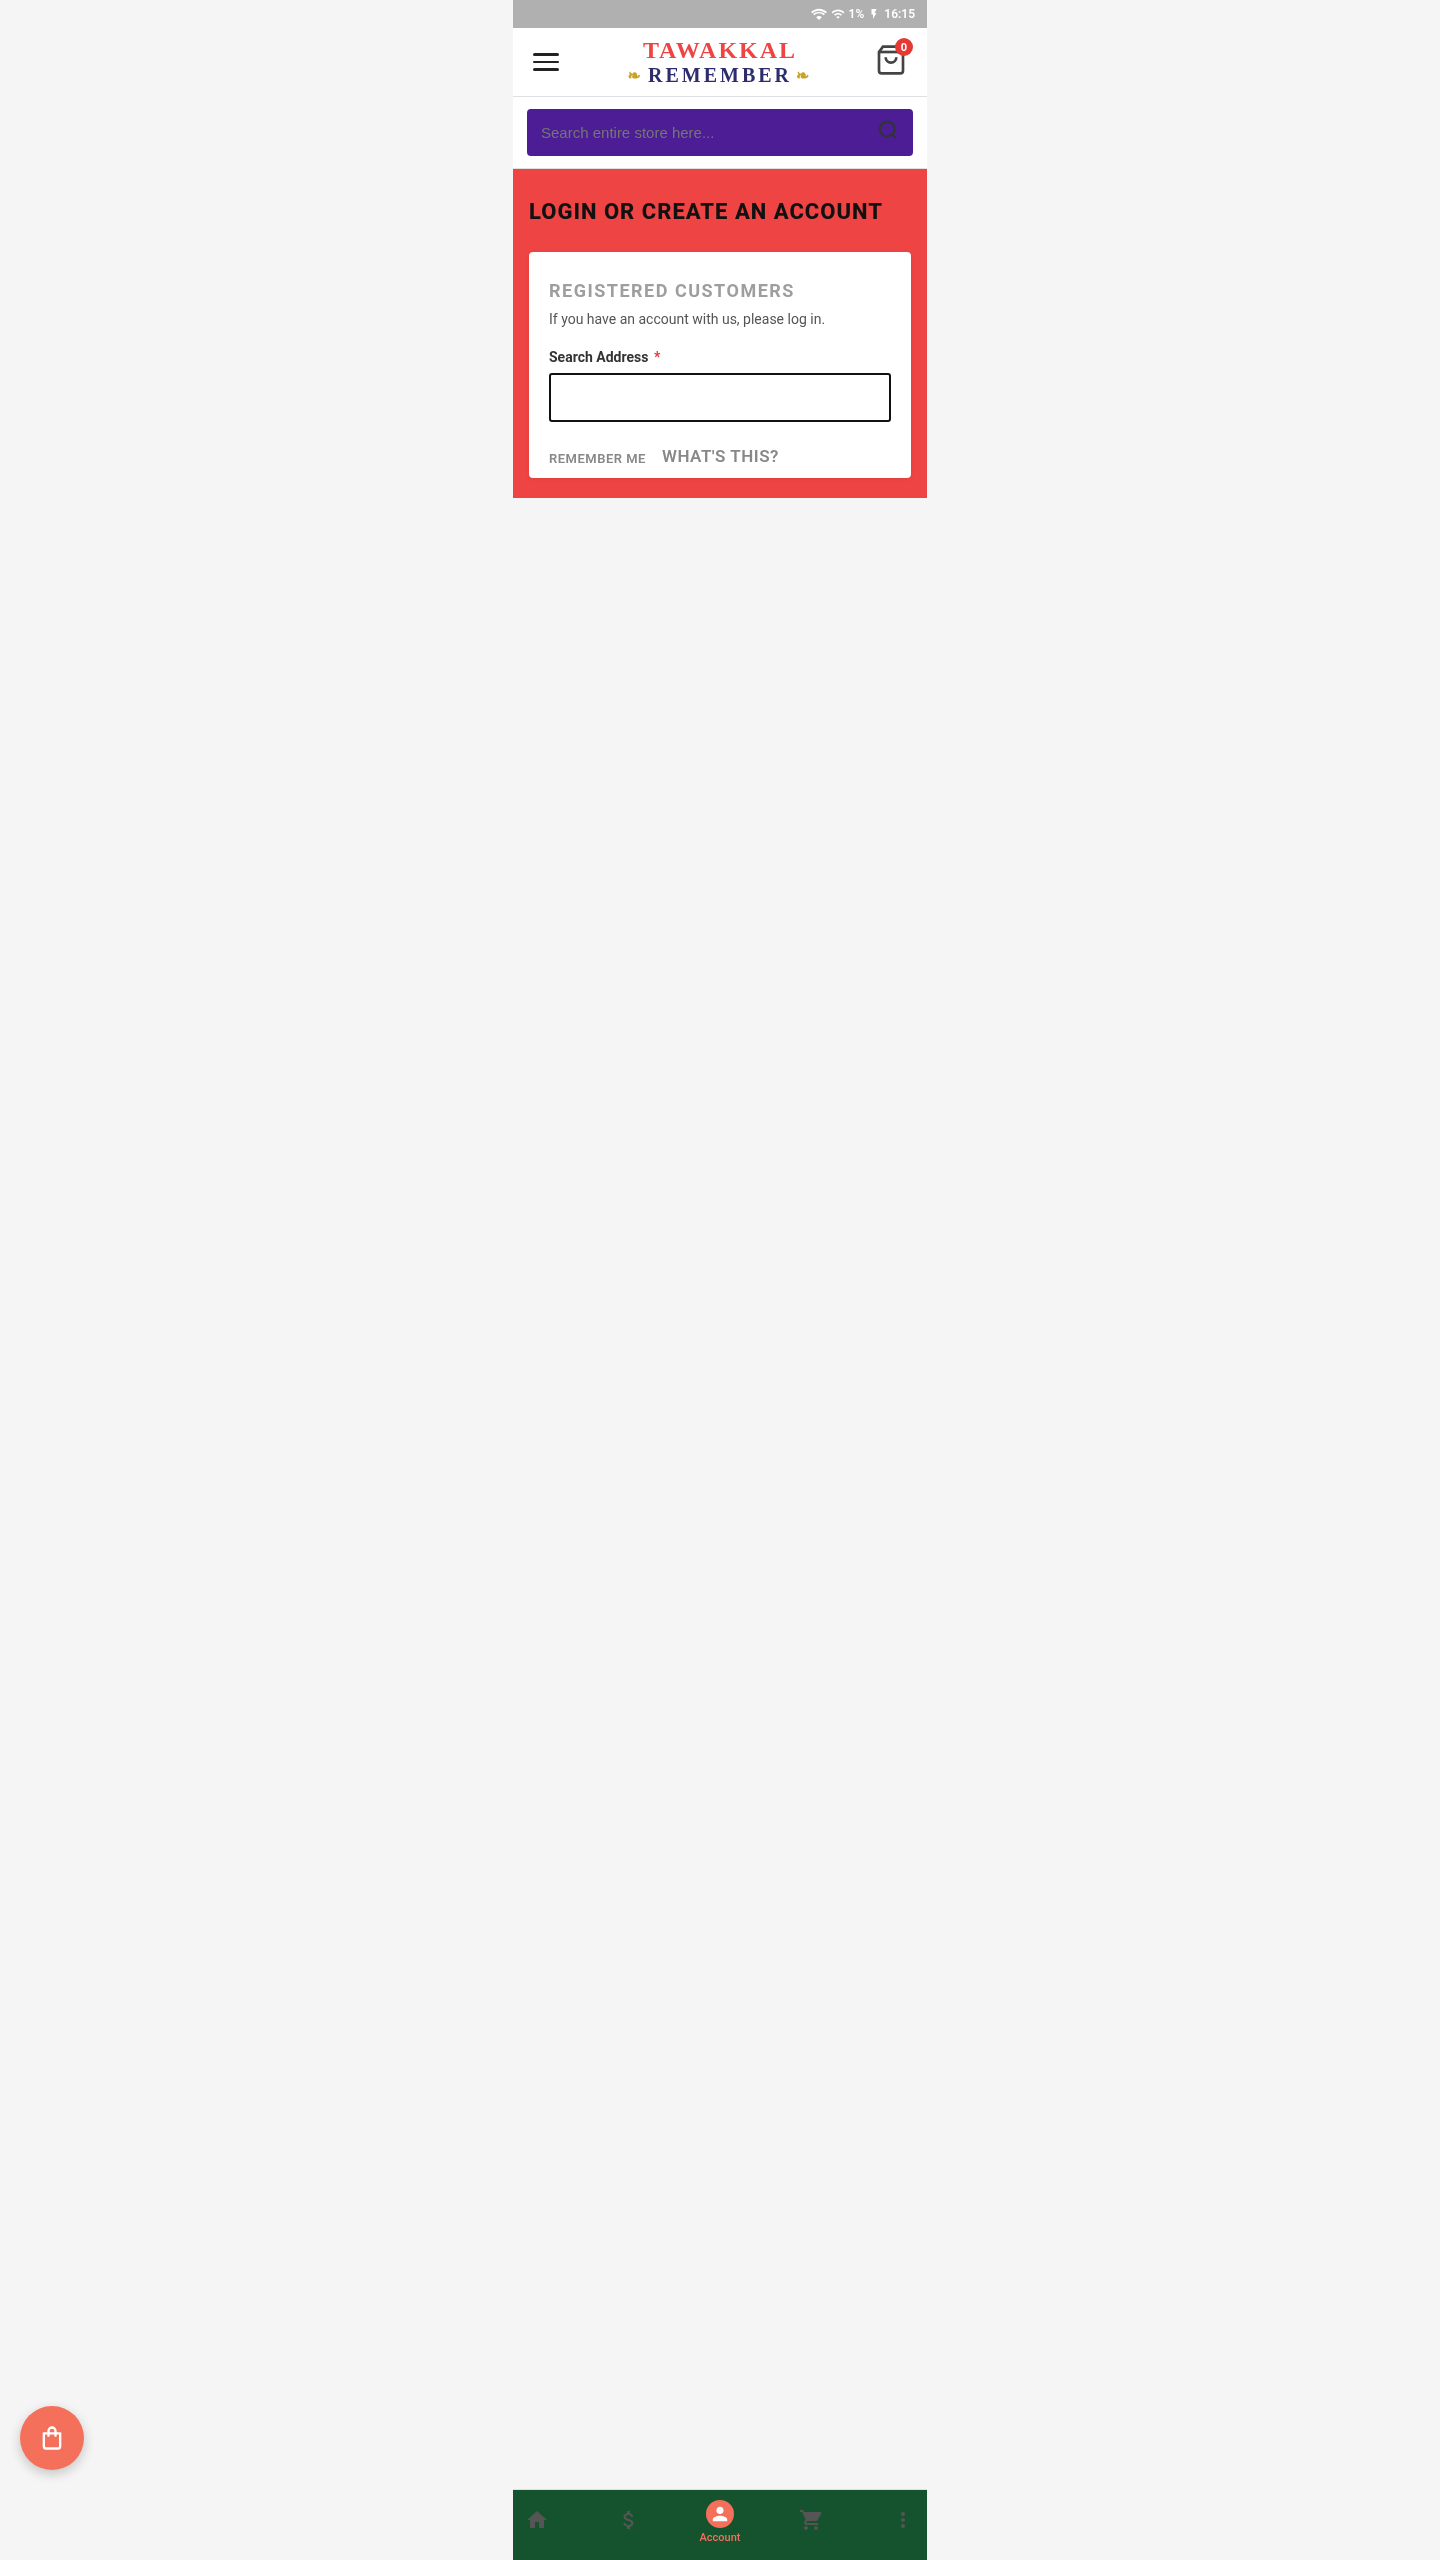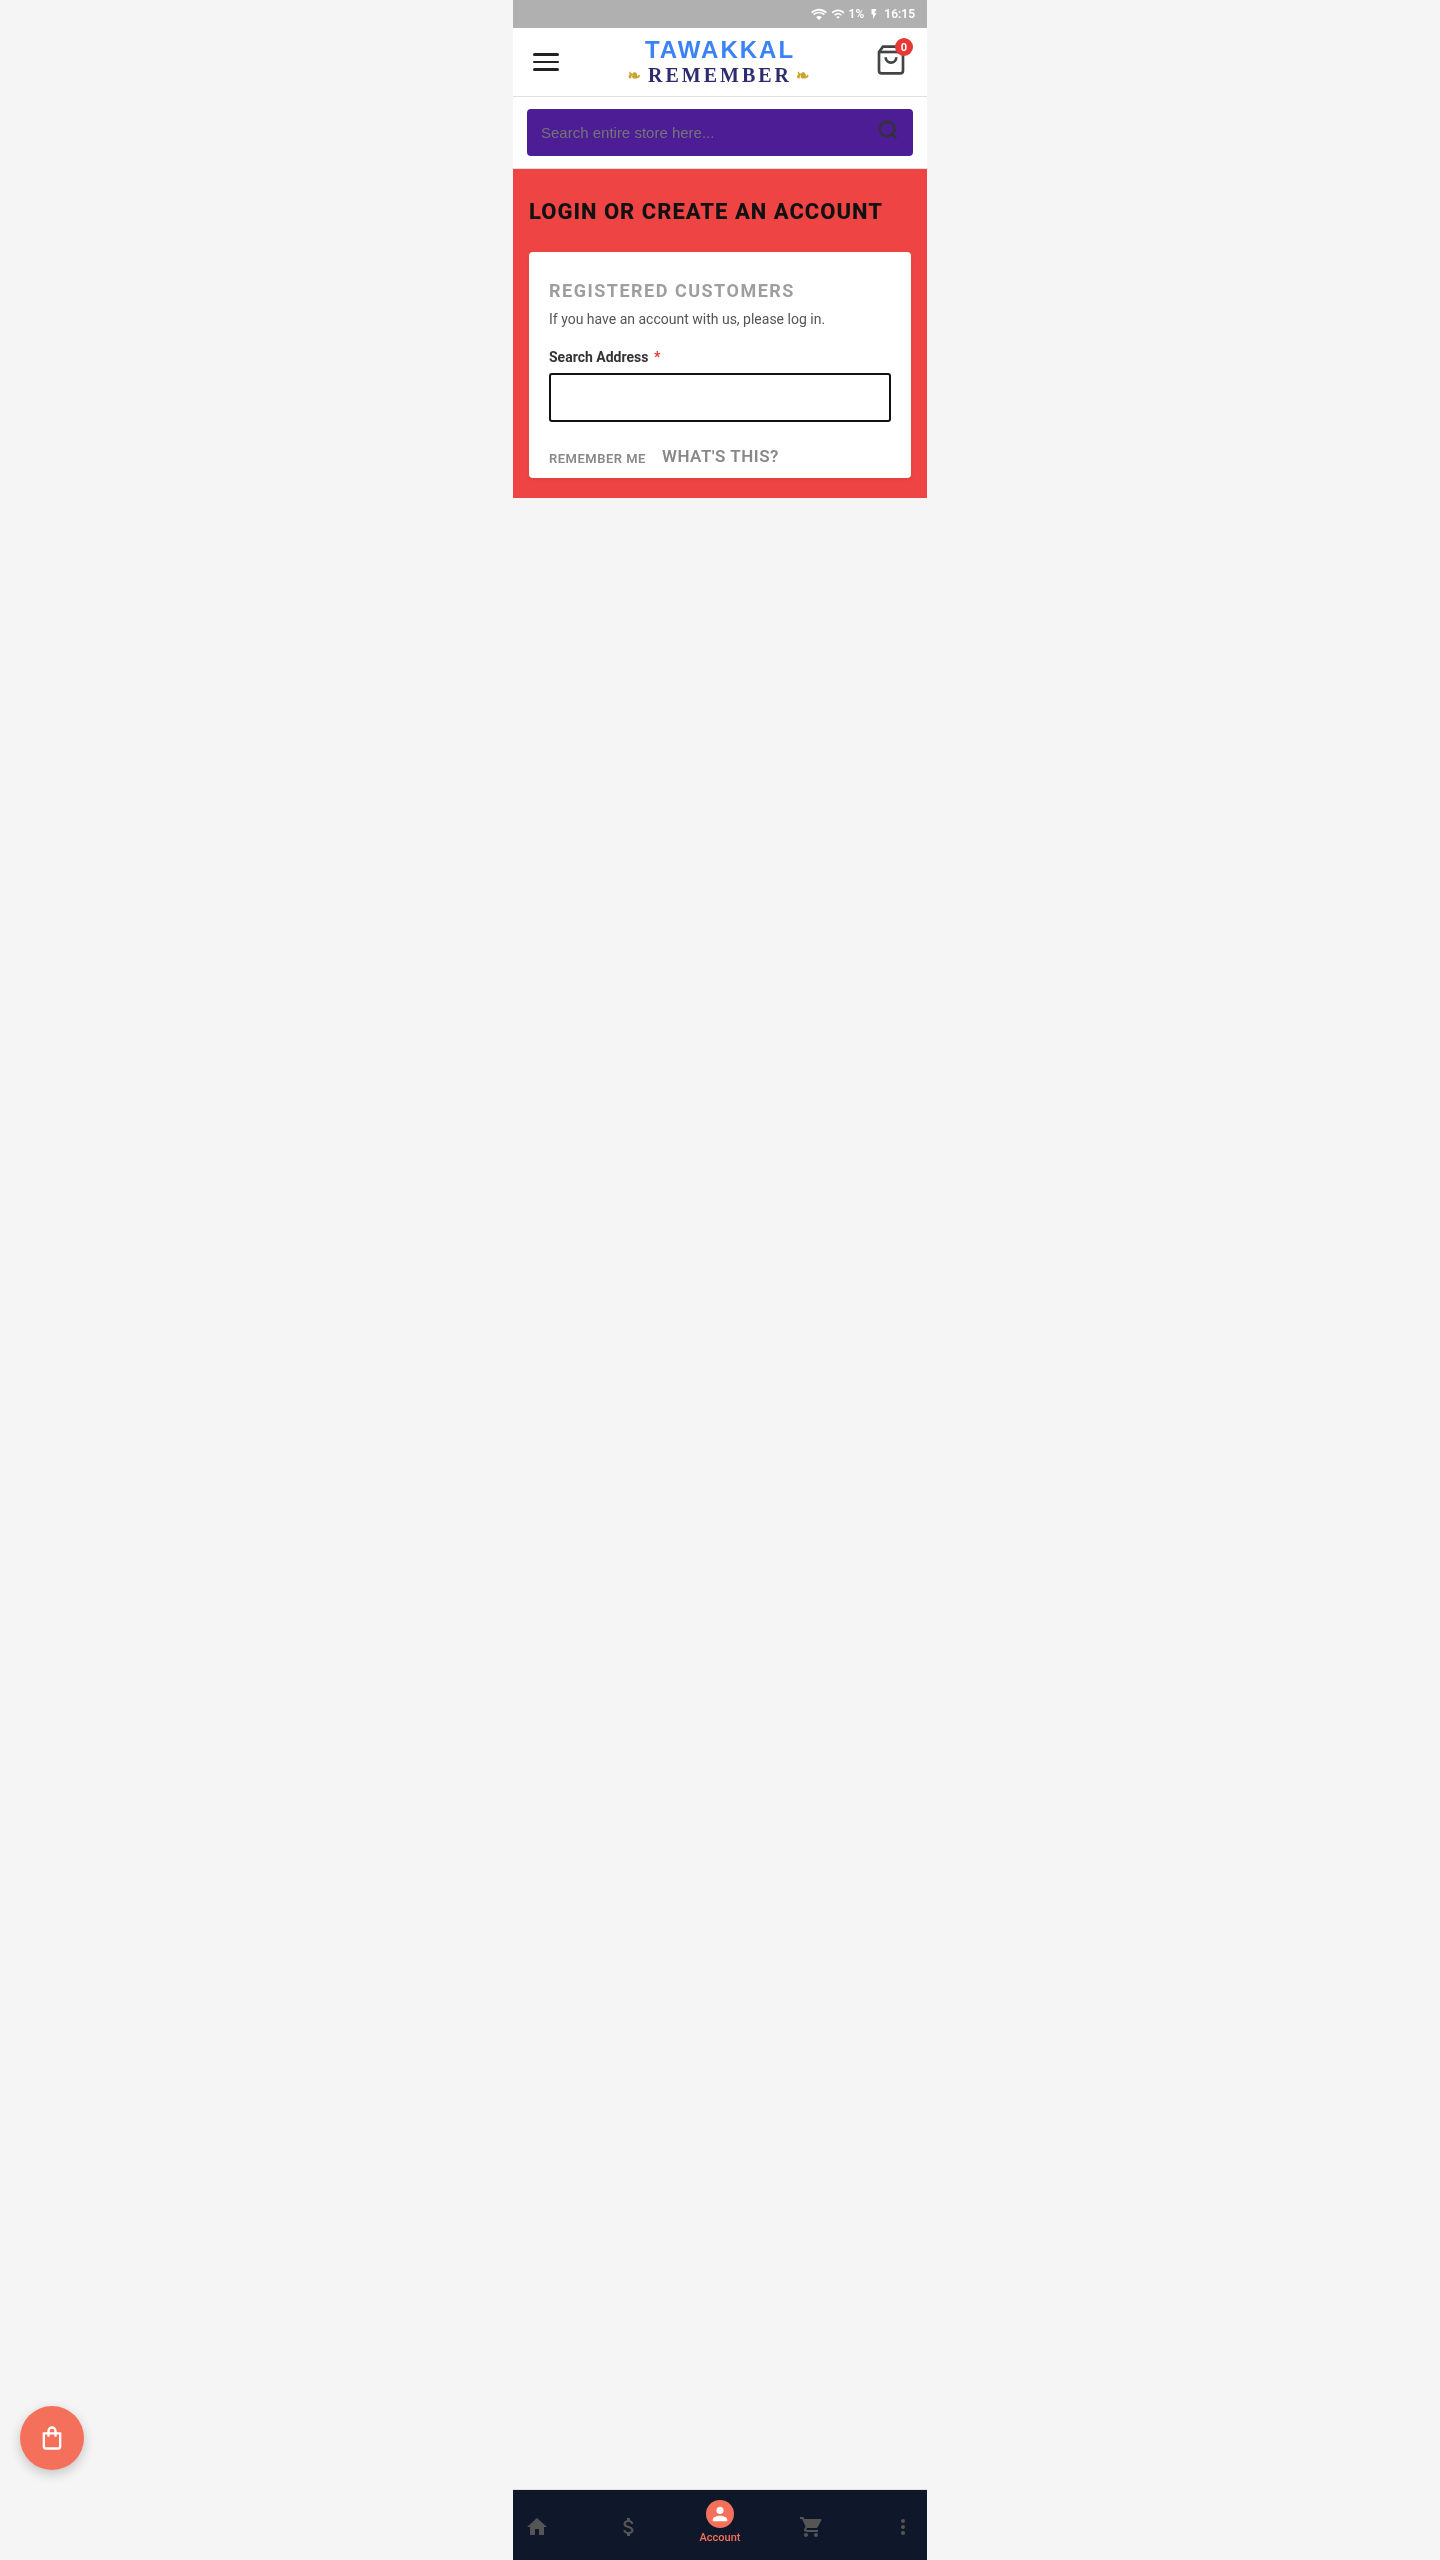--- a/index.html
+++ b/index.html
@@ -74,23 +74,23 @@
       flex-direction: column;
       align-items: center;
       position: absolute;
       left: 50%;
       transform: translateX(-50%);
     }
 
     .logo-main {
       font-size: 24px;
       font-weight: 700;
-      color: #3b82f6;
+      color: #ef4444;
       letter-spacing: 2px;
-      font-family: Liberation Sans, sans-serif;
+      font-family: Liberation Serif, serif;
       line-height: 1.1;
     }
 
     .logo-sub {
       font-size: 20px;
       font-weight: 700;
       color: #2c2c6e;
       letter-spacing: 3px;
       font-family: Georgia, serif;
       display: flex;
@@ -282,24 +282,24 @@
     }
 
     
     .bottom-nav {
       position: fixed;
       bottom: 0;
       left: 50%;
       transform: translateX(-50%);
       width: 100%;
       max-width: 414px;
-      background: #0f172a;
+      background: #14532d;
       border-top: 1px solid #e0e0e0;
       display: flex;
-      align-items: flex-end;
+      align-items: center;
       justify-content: space-around;
       padding: 10px 0 16px;
       z-index: 200;
       gap: 43px;
     }
 
     .nav-item {
       display: flex;
       flex-direction: column;
       align-items: center;

